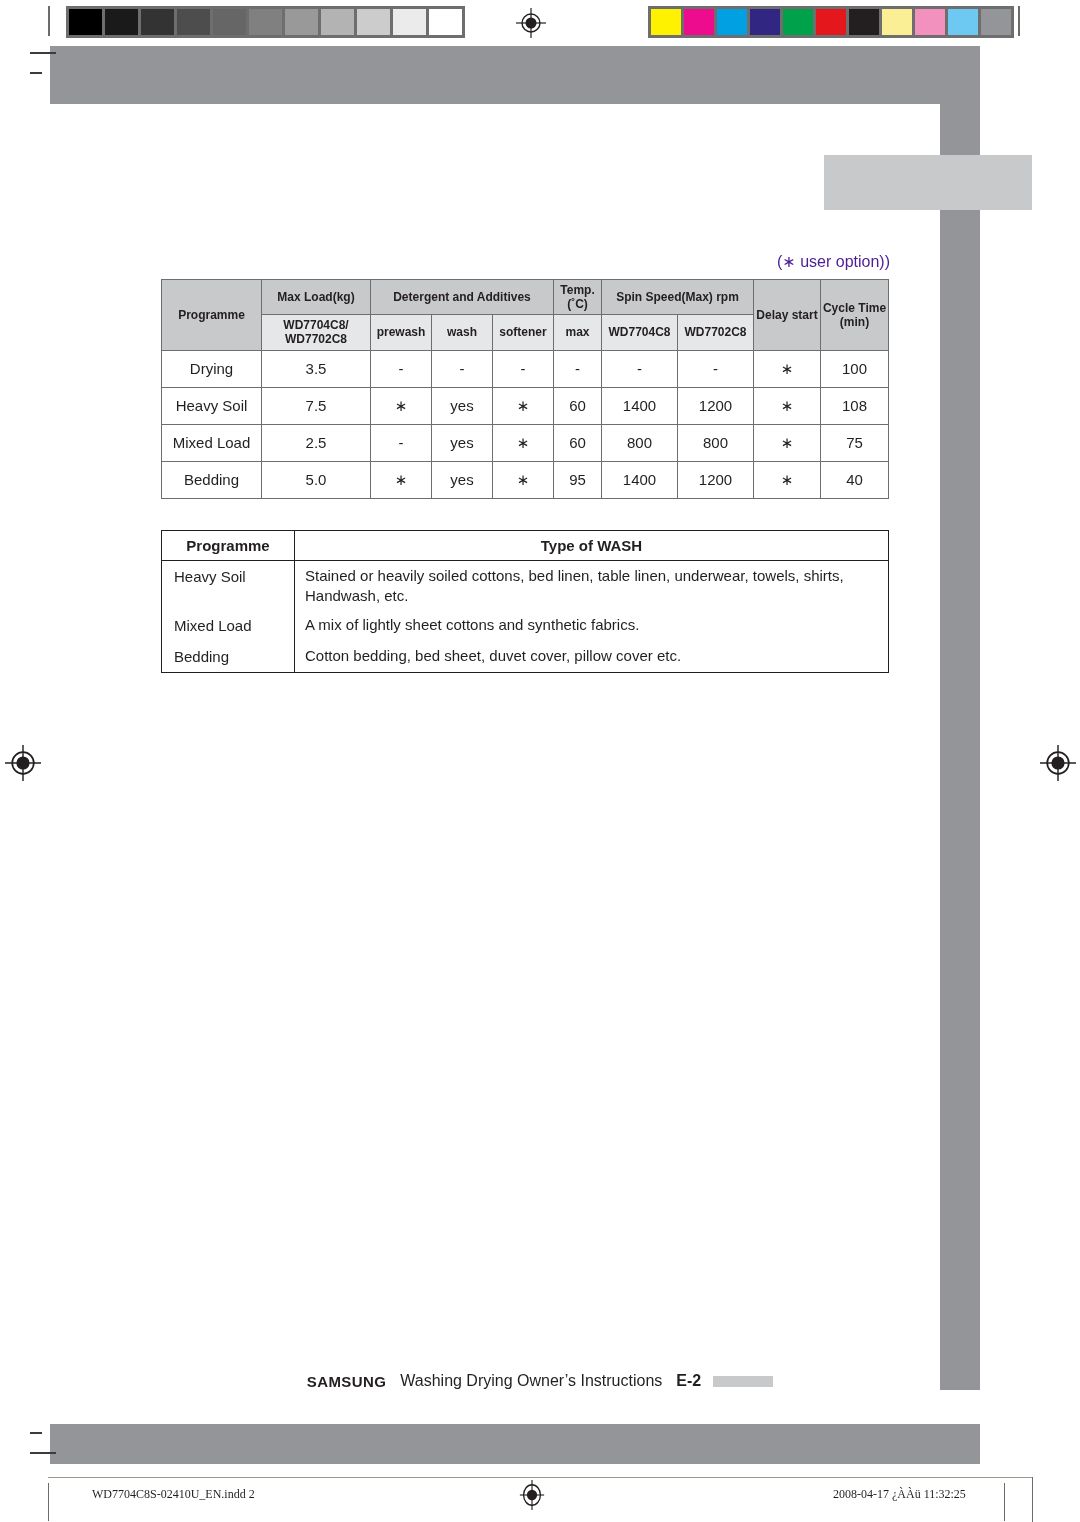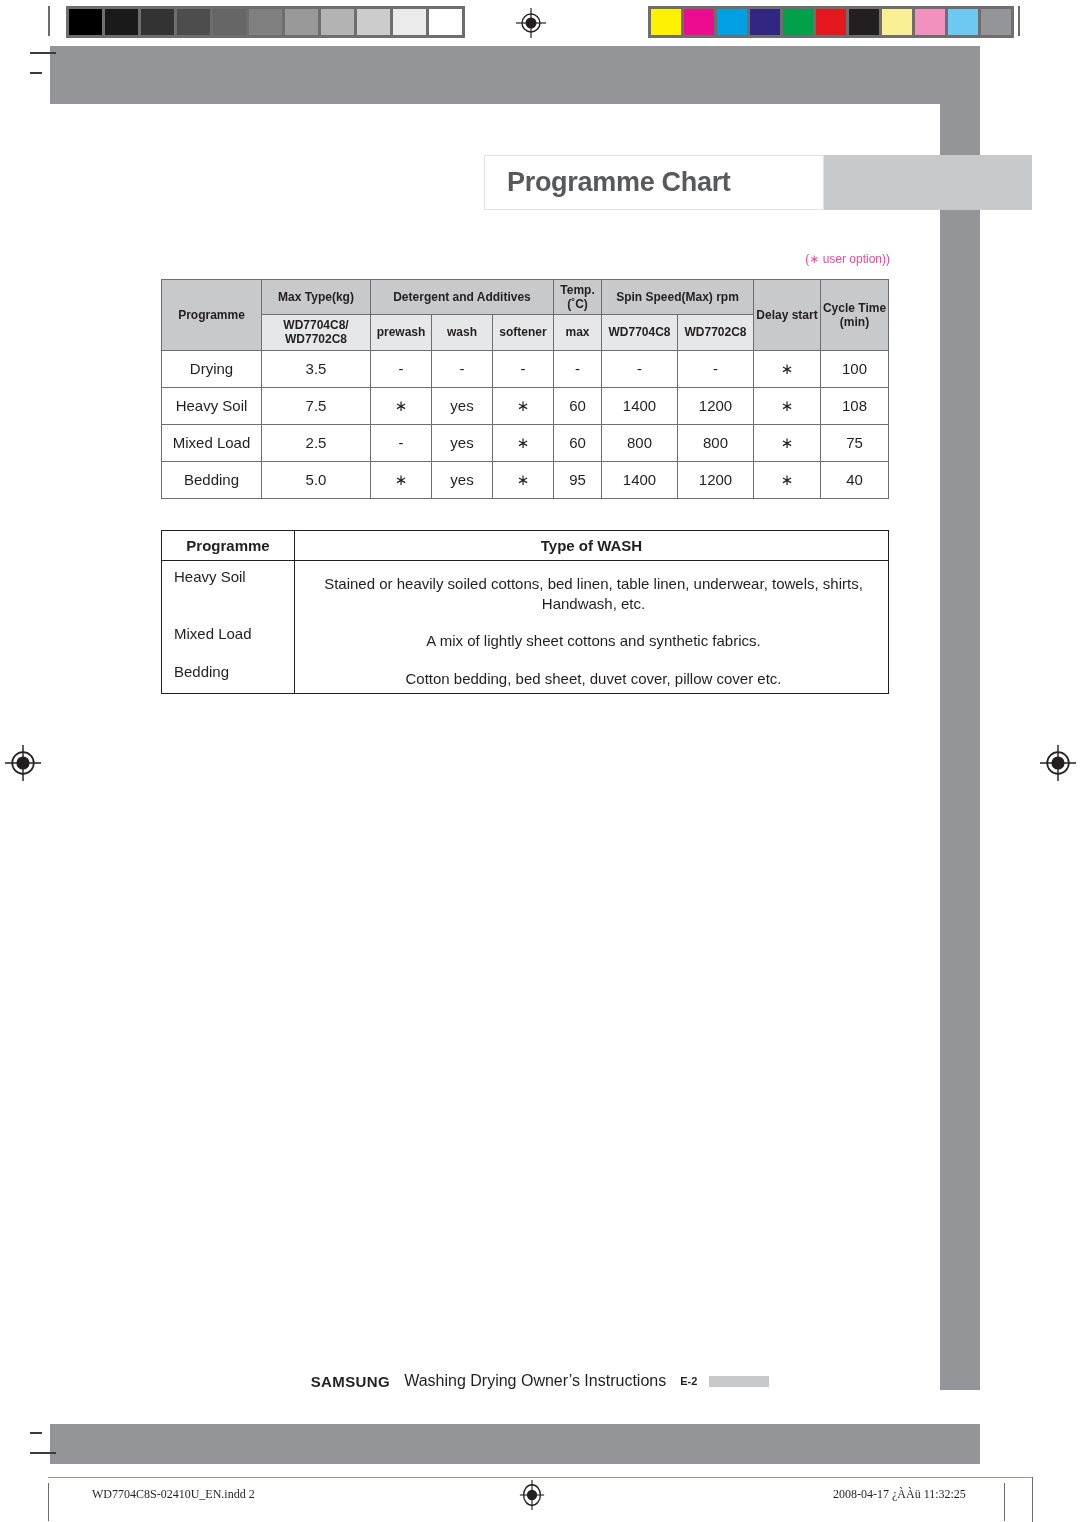--- a/index.html
+++ b/index.html
@@ -49,21 +49,21 @@
     display:flex; align-items:center; padding-left:22px;
   }
   .title-box .t {
     font-size:27px; font-weight:bold; color:#58595b;
     letter-spacing:-0.3px;
   }
 
   
   .user-opt {
     position:absolute; right:190px; top:252px;
-    font-size:12px; color:#ec4899;
+    font-size:16px; color:#4c1d95;
   }
 
   
   .tbl-wrap { position:absolute; left:161px; top:279px; width:727px; }
   table.pt { border-collapse: collapse; width:727px; table-layout:fixed; }
   table.pt th, table.pt td {
     border:1px solid #6d6e71;
     text-align:center; vertical-align:middle;
     color:#231f20;
   }
@@ -90,34 +90,34 @@
   table.wt th {
     font-size:15px; font-weight:bold; background:#ffffff;
     text-align:center; padding:6px 4px;
   }
   table.wt td.prog {
     font-size:15px; text-align:left; padding:7px 0 7px 12px;
     vertical-align:top; border-right:1px solid #231f20;
     border-top:none; border-bottom:none;
   }
   table.wt td.desc {
-    font-size:15px; text-align:center; padding:13px 6px 5px 10px;
+    font-size:15px; text-align:left; padding:5px 6px 5px 10px;
     line-height:1.3; vertical-align:top;
     border-top:none; border-bottom:none;
   }
   table.wt tr.last td { border-bottom:1px solid #231f20; }
 
   
   .footer {
     position:absolute; left:0; top:1372px; width:1080px;
     display:flex; justify-content:center; align-items:center;
   }
   .footer .brand { font-size:15px; font-weight:bold; color:#231f20; letter-spacing:0.4px; }
   .footer .mid { font-size:16px; color:#231f20; margin-left:14px; }
-  .footer .pg { font-size:11px; font-weight:bold; color:#231f20; margin-left:14px; }
+  .footer .pg { font-size:16px; font-weight:bold; color:#231f20; margin-left:14px; }
   .footer .tail { width:60px; height:11px; background:#c8c9cb; margin-left:12px; }
 
   
   .prodline { position:absolute; left:48px; top:1477px; width:984px; height:1px; background:#9a9a8a; }
   .prodbar { position:absolute; top:1487px; font-size:12px; color:#231f20;
              font-family:"Liberation Serif", serif; }
   .vrule { position:absolute; background:#6b6b6b; width:1px; }
 </style>
 </head>
 <body>
@@ -184,44 +184,41 @@
   </div>
   <div class="reg" style="left:1040px; top:745px;">
     <svg width="36" height="36" viewBox="0 0 30 30">
       <line x1="15" y1="0" x2="15" y2="30" stroke="#231f20" stroke-width="1.2"></line>
       <line x1="0" y1="15" x2="30" y2="15" stroke="#231f20" stroke-width="1.2"></line>
       <circle cx="15" cy="15" r="9" fill="none" stroke="#231f20" stroke-width="1.4"></circle>
       <circle cx="15" cy="15" r="5.5" fill="#231f20"></circle>
     </svg>
   </div>
 
-  <div class="title-box">
-    <span class="t">Programme Chart</span>
-  </div>
 
   <div class="user-opt">(∗ user option))</div>
 
   <div class="tbl-wrap">
     <table class="pt">
       <colgroup>
         <col style="width:100px">
           <col style="width:109px">
         <col style="width:61px">
           <col style="width:61px">
           <col style="width:61px">
         <col style="width:48px">
         <col style="width:76px">
           <col style="width:76px">
         <col style="width:67px">
           <col style="width:68px">
       </colgroup>
       <thead>
         <tr>
           <th rowspan="2">Programme</th>
-          <th>Max Type(kg)</th>
+          <th>Max Load(kg)</th>
           <th colspan="3">Detergent and Additives</th>
           <th>
             <span>Temp.</span><br>
             <span>(˚C)</span>
           </th>
           <th colspan="2">Spin Speed(Max) rpm</th>
           <th rowspan="2">Delay start</th>
           <th rowspan="2">
             <span>Cycle Time</span><br>
             <span>(min)</span>

